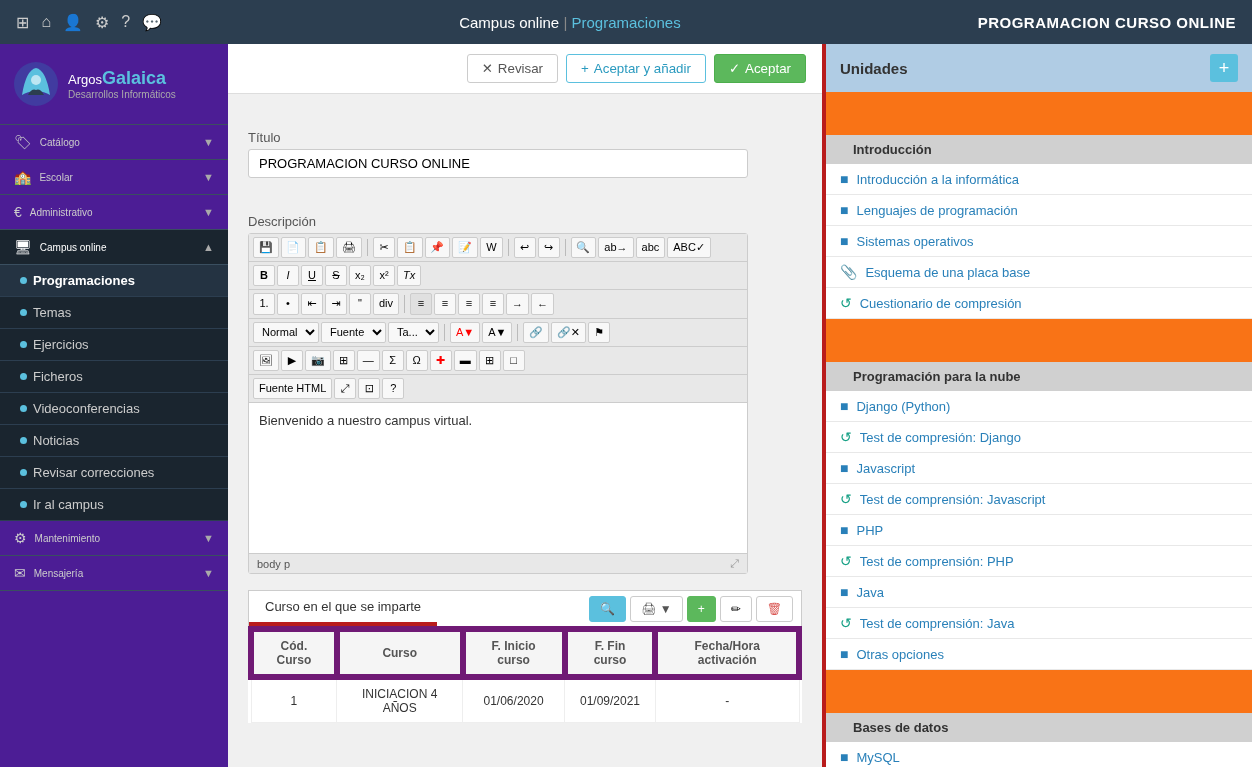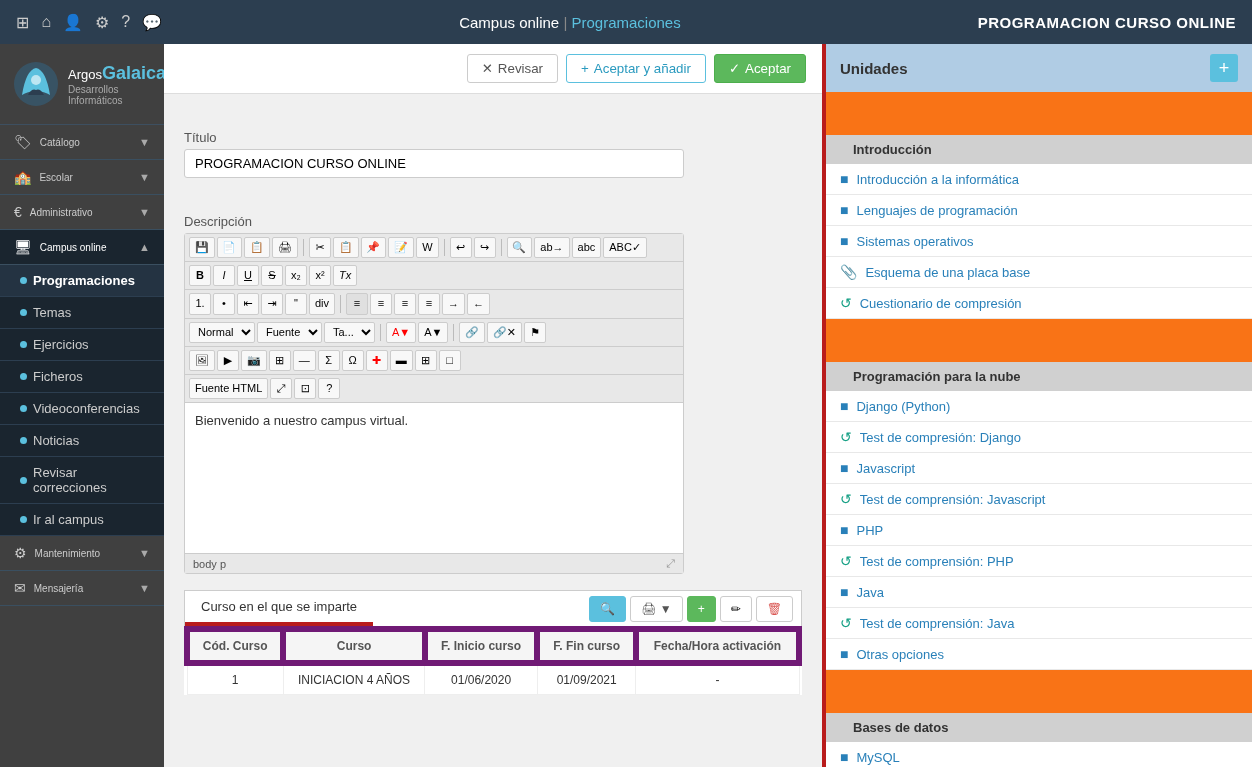--- a/index.html
+++ b/index.html
@@ -21,22 +21,22 @@
     .top-navbar-center span.campus { color: #fff; }
     .top-navbar-center span.sep { color: #888; }
     .top-navbar-center span.prog { color: #5bc0de; }
     .top-navbar-right { font-size: 15px; font-weight: bold; letter-spacing: 0.5px; }
 
     
     .layout { display: flex; height: calc(100vh - 44px); }
 
     
     .sidebar {
-      width: 164px;
-      background: #404040;
+      width: 228px;
+      background: #4c1d95;
       color: #fff;
       flex-shrink: 0;
       overflow-y: auto;
     }
     .sidebar-logo {
       padding: 16px 12px;
       display: flex;
       align-items: center;
       gap: 8px;
       border-bottom: 1px solid #3d4f60;

